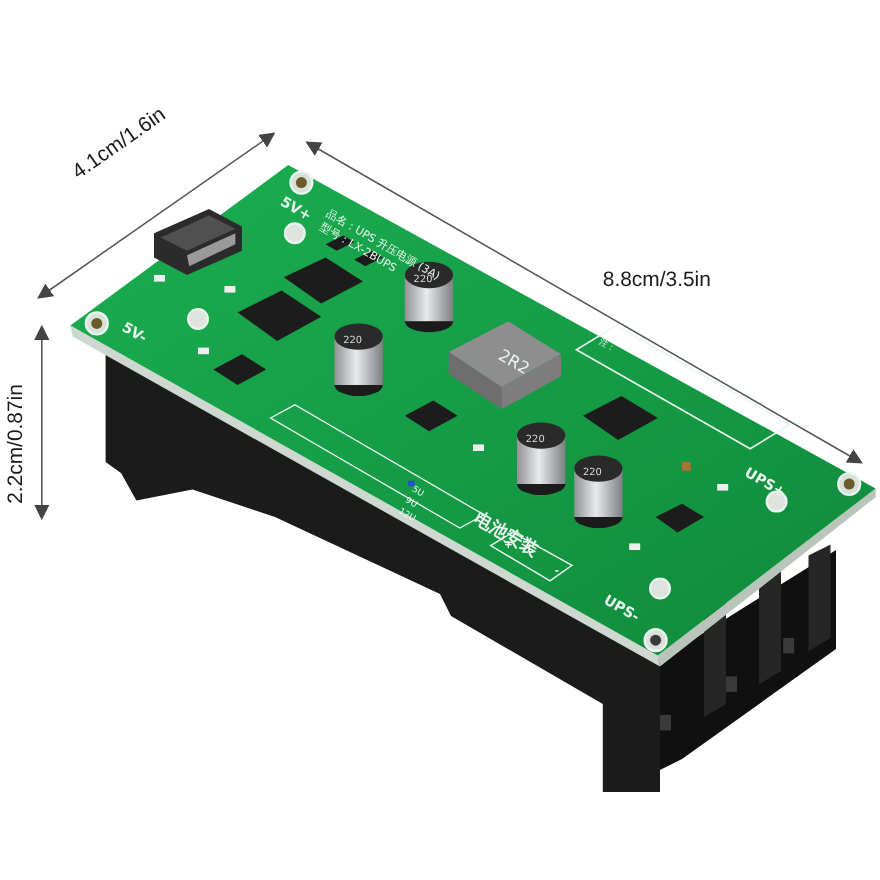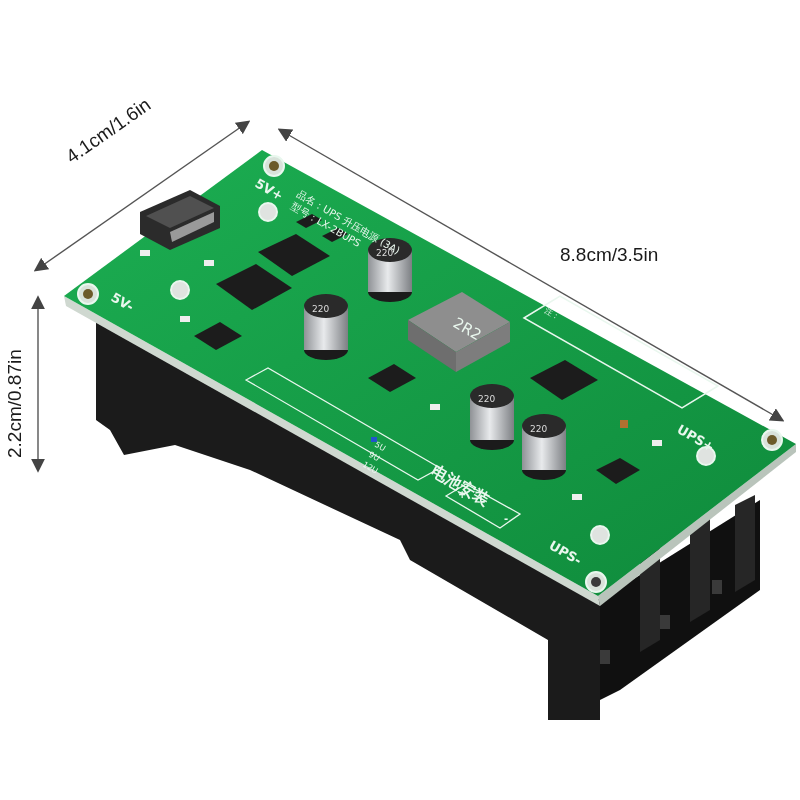--- a/index.html
+++ b/index.html
@@ -142,15 +142,15 @@
       <rect x="204" y="260" width="10" height="6" fill="#eeeeee"></rect>
       <rect x="180" y="316" width="10" height="6" fill="#eeeeee"></rect>
       <rect x="430" y="404" width="10" height="6" fill="#eeeeee"></rect>
       <rect x="652" y="440" width="10" height="6" fill="#eeeeee"></rect>
       <rect x="572" y="494" width="10" height="6" fill="#eeeeee"></rect>
       <rect x="620" y="420" width="8" height="8" fill="#b07030"></rect>
     </g>
   </svg>
 
   <div class="dim-label" style="left:62px; top:150px; transform:rotate(-35deg); transform-origin:left top;">4.1cm/1.6in</div>
-  <div class="dim-label" style="left:560px; top:244px;">8.8cm/3.5in</div>
+  <div class="dim-label" style="left:548px; top:244px;">8.8cm/3.5in</div>
   <div class="dim-label" style="left:4px; top:458px; transform:rotate(-90deg); transform-origin:left top;">2.2cm/0.87in</div>
 </div>
 
 </body></html>

